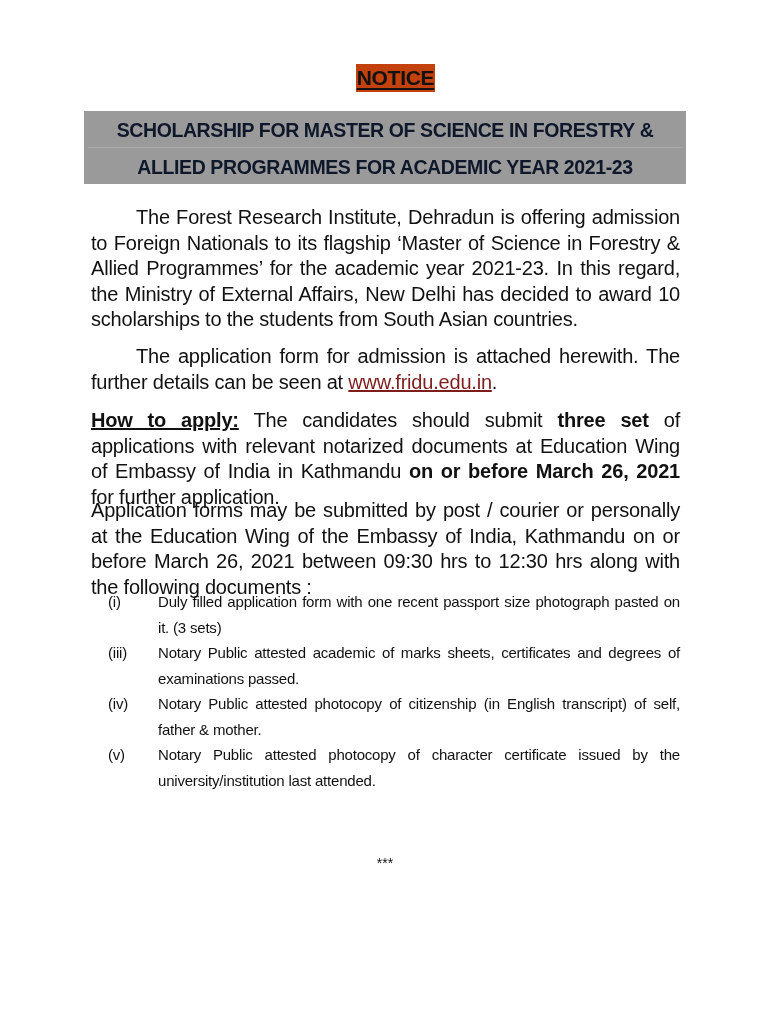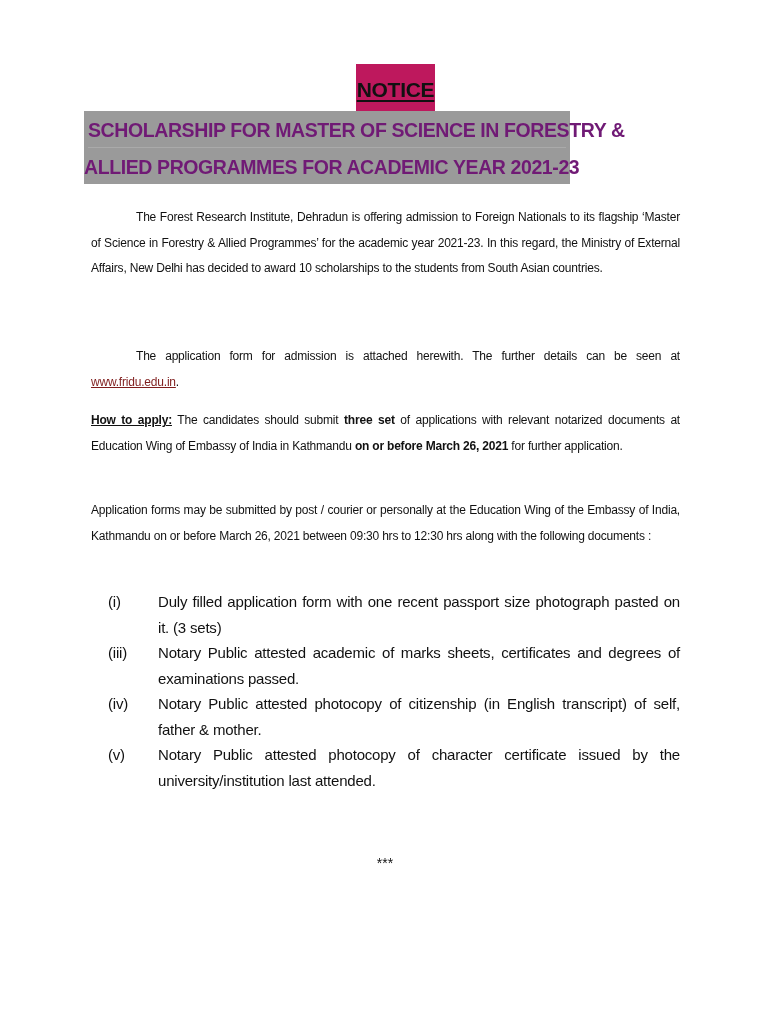--- a/index.html
+++ b/index.html
@@ -1,27 +1,27 @@
 <!DOCTYPE html>
 <html><head>
 <meta charset="utf-8">
 <style>
   html, body { margin: 0; padding: 0; background: #ffffff; }
   body { width: 770px; height: 1024px; position: relative; overflow: hidden;
          font-family: "Liberation Sans", "DejaVu Sans", sans-serif; color: #111; }
   .page { position: absolute; left: 0; top: 0; width: 770px; height: 1024px; }
   .notice { position: absolute; top: 64px; left: 0; width: 770px; text-align: center; }
-  .notice span { display: inline-block; background: #be185d; font-weight: bold; font-size: 21px;
+  .notice span { display: inline-block; background: #c2410c; font-weight: bold; font-size: 21px;
                  letter-spacing: -0.3px; text-decoration: underline; text-decoration-thickness: 2px;
-                 text-underline-offset: 3px; padding: 12px 1px; line-height: 28px; margin-left: 21px; }
-  .title-box { position: absolute; left: 84px; top: 111px; width: 486px; height: 73px; background: #9a9a9a;
-               font-weight: bold; font-size: 19.5px; letter-spacing: -0.4px; text-align: center; color: #701a75; }
+                 text-underline-offset: 3px; padding: 0 1px; line-height: 28px; margin-left: 21px; }
+  .title-box { position: absolute; left: 84px; top: 111px; width: 602px; height: 73px; background: #9a9a9a;
+               font-weight: bold; font-size: 19.5px; letter-spacing: -0.4px; text-align: center; color: #0f172a; }
   .title-box .line { height: 36px; line-height: 38px; white-space: nowrap; }
   .title-box .line1 { border-bottom: 1px solid #aaaaaa; margin: 0 4px; }
-  .body { position: absolute; left: 91px; width: 589px; font-size: 12px; line-height: 25.5px;
+  .body { position: absolute; left: 91px; width: 589px; font-size: 20px; line-height: 25.5px;
           text-align: justify; letter-spacing: -0.2px; }
   .p1 { top: 205px; text-indent: 45px; }
   .p2 { top: 344px; text-indent: 45px; }
   .p3 { top: 408px; }
   .p4 { top: 498px; }
   a.link { color: #7f1d1d; text-decoration: underline; }
   .ul-bold { font-weight: bold; text-decoration: underline; }
   .list { position: absolute; left: 91px; top: 589px; width: 589px; font-size: 15px; line-height: 25.5px;
           letter-spacing: -0.2px; margin: 0; padding: 0; list-style: none; }
   .list li { display: flex; margin-bottom: 0; }

